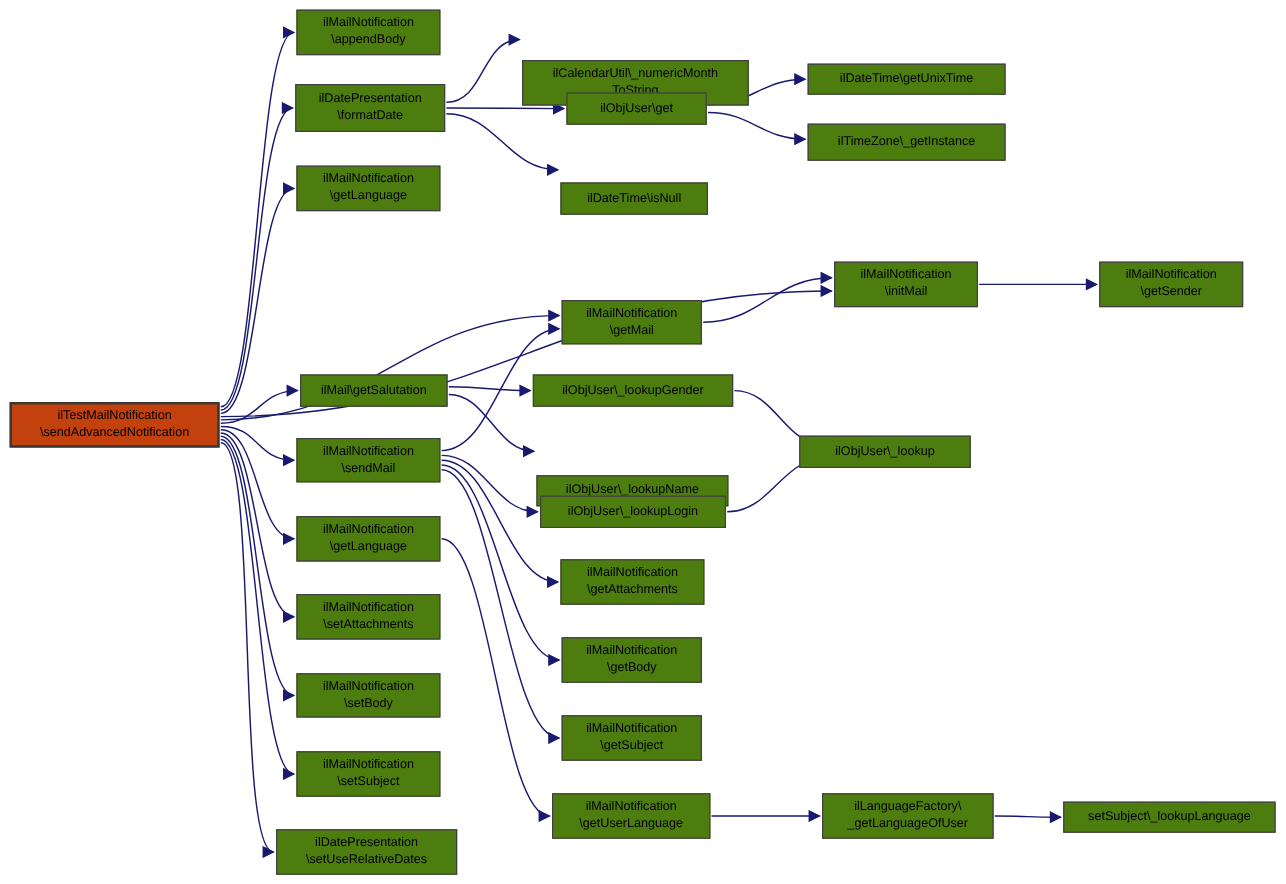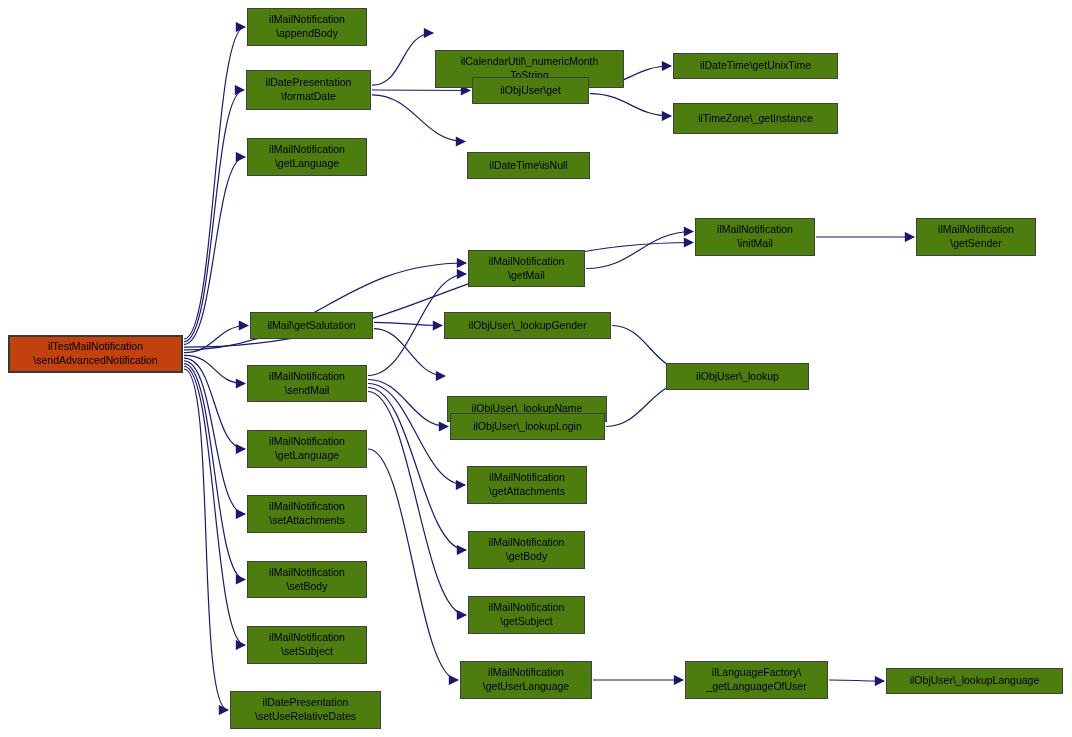--- a/index.html
+++ b/index.html
@@ -181,16 +181,16 @@
       </div>
       <div class="node" style="left: 460px; top: 661px; width: 132px; height: 38px;">
         <span>ilMailNotification</span>
         <span>\getUserLanguage</span>
       </div>
       <div class="node" style="left: 685px; top: 661px; width: 143px; height: 38px;">
         <span>ilLanguageFactory\</span>
         <span>_getLanguageOfUser</span>
       </div>
       <div class="node" style="left: 886px; top: 668px; width: 177px; height: 26px;">
-        <span>ilObjUser\_lookupLanguage</span>
+        <span>setSubject\_lookupLanguage</span>
       </div>
     </div>
 </div>
 
 </body></html>

